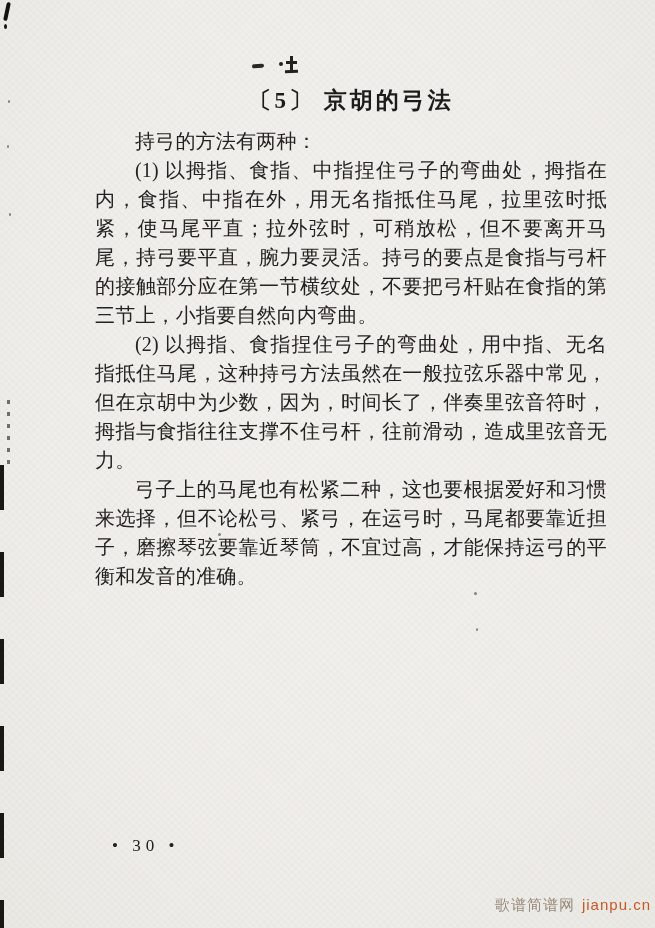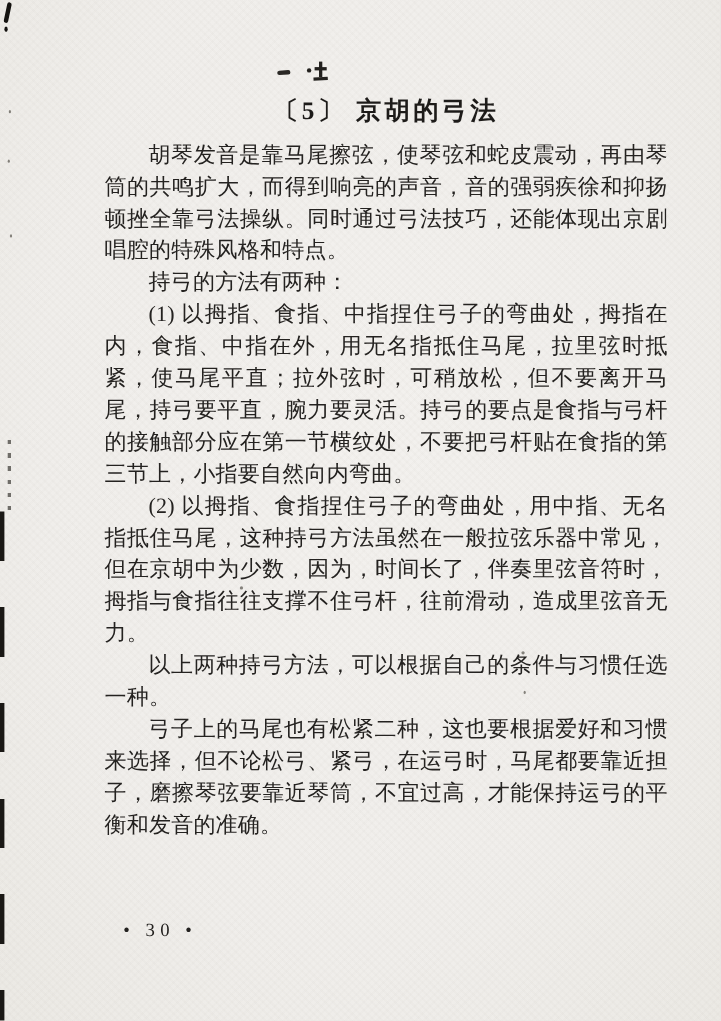--- a/index.html
+++ b/index.html
@@ -121,35 +121,32 @@
   <div class="speck speck2"></div>
   <div class="speck speck3"></div>
   <div class="speck speck4"></div>
   <div class="speck speck5"></div>
   <div class="speck speck6"></div>
 
   <h1 class="title">〔5〕 京胡的弓法</h1>
 
   <div class="content">
     <p class="para">
-      <span>胡琴发音是靠马尾擦弦，使琴弦和蛇皮震动，再由琴筒的共鸣扩大，而得到响亮的声音，音的强弱疾徐和抑扬顿挫全靠弓法操纵。同时通过弓法技巧，还能体现出京剧唱腔的特殊风格和特点。</span>
-    </p>
-    <p class="para">
       <span>持弓的方法有两种：</span>
     </p>
     <p class="para">
       <span>(1) 以拇指、食指、中指捏住弓子的弯曲处，拇指在内，食指、中指在外，用无名指抵住马尾，拉里弦时抵紧，使马尾平直；拉外弦时，可稍放松，但不要离开马尾，持弓要平直，腕力要灵活。持弓的要点是食指与弓杆的接触部分应在第一节横纹处，不要把弓杆贴在食指的第三节上，小指要自然向内弯曲。</span>
     </p>
     <p class="para">
       <span>(2) 以拇指、食指捏住弓子的弯曲处，用中指、无名指抵住马尾，这种持弓方法虽然在一般拉弦乐器中常见，但在京胡中为少数，因为，时间长了，伴奏里弦音符时，拇指与食指往往支撑不住弓杆，往前滑动，造成里弦音无力。</span>
     </p>
     <p class="para">
-      <span>以上两种持弓方法，可以根据自己的条件与习惯任选一种。</span>
-    </p>
-    <p class="para">
       <span>弓子上的马尾也有松紧二种，这也要根据爱好和习惯来选择，但不论松弓、紧弓，在运弓时，马尾都要靠近担子，磨擦琴弦要靠近琴筒，不宜过高，才能保持运弓的平衡和发音的准确。</span>
     </p>
   </div>
 
   <div class="page-number">• 30 •</div>
 
+  <div class="watermark">
+    <span class="wm-gray">歌谱简谱网</span><span class="wm-orange">jianpu.cn</span>
+  </div>
 
 </div>
 
 </body></html>

